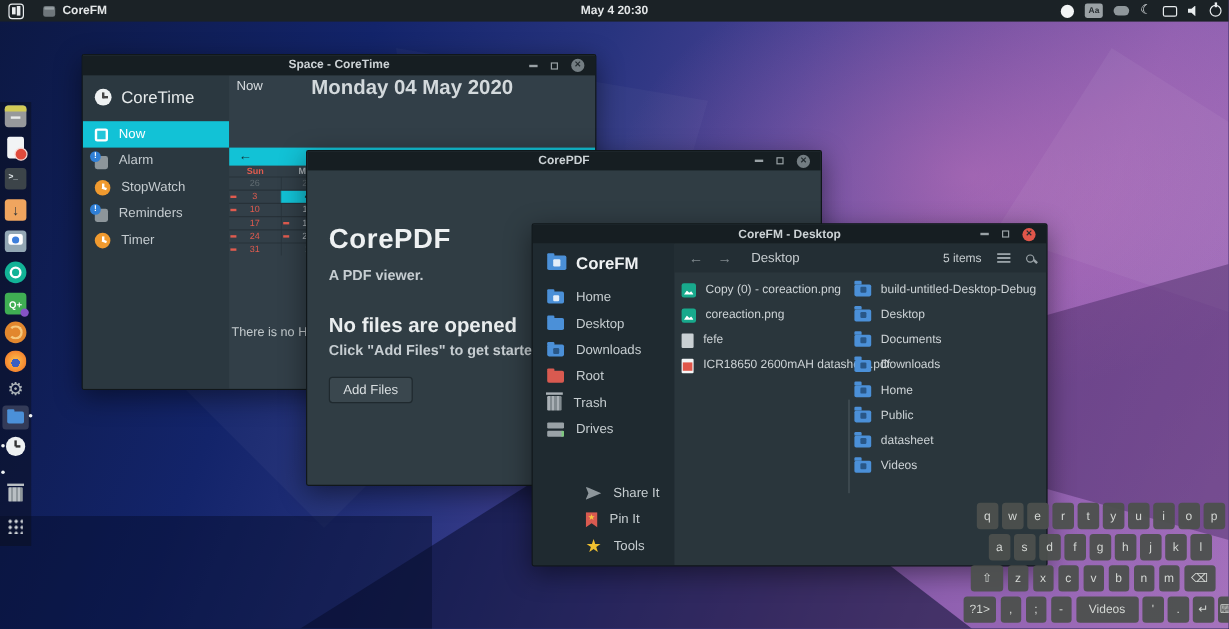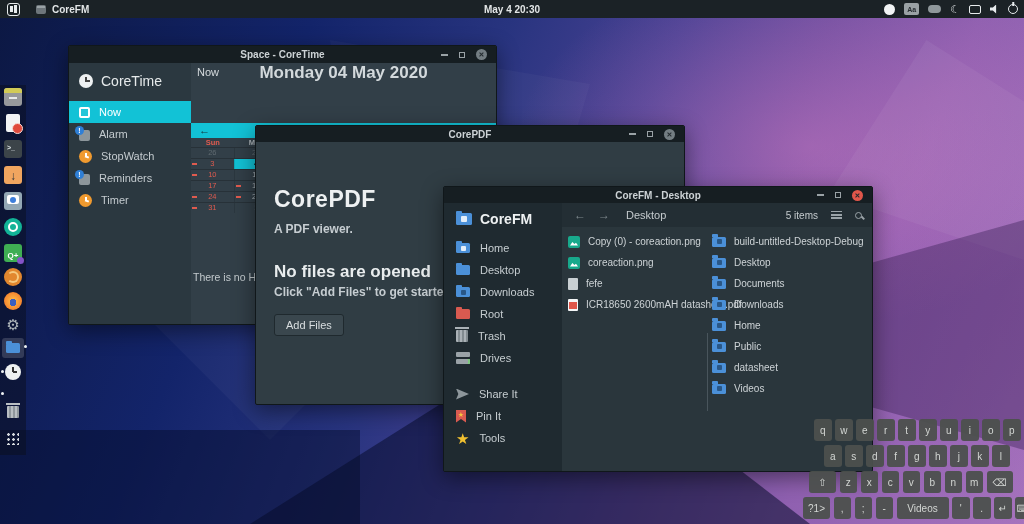--- a/index.html
+++ b/index.html
@@ -142,21 +142,21 @@
   .pdf-hint{margin-top:3px;font-size:12px;font-weight:bold;color:#c6cdd1;}
   .pdf-btn{margin-top:15px;display:inline-block;padding:4px 11px;background:#3a474e;border:1px solid #1f292e;
            border-radius:3px;font-size:11px;color:#d9dee0;}
 
   
   #corefm{left:443px;top:186px;width:430px;height:286px;background:#2a363c;z-index:30;}
   #corefm .tb{height:16px;}
   .fm-side{position:absolute;left:0;top:16px;bottom:0;width:118px;background:#1f2a30;}
   .fm-logo{display:flex;align-items:center;gap:8px;padding:8px 0 10px 12px;color:#eef1f2;font-size:14px;font-weight:bold;}
   .fm-item{height:22px;display:flex;align-items:center;gap:10px;padding-left:12px;font-size:11px;color:#c6cdd0;}
-  .fm-actions{position:absolute;left:0;bottom:22px;width:100%;}
+  .fm-actions{position:absolute;left:0;bottom:5px;width:100%;padding-left:32px;}
   .fold{width:14px;height:10px;background:#4b90d8;border-radius:1.5px;position:relative;flex:none;}
   .fold::before{content:"";position:absolute;top:-2.5px;left:0;width:6px;height:3px;background:#4b90d8;border-radius:1px 1px 0 0;}
   .fold.big{width:16px;height:12px;}
   .fold.red{background:#d95a50;}
   .fold.red::before{background:#d95a50;}
   .fold .emb{position:absolute;left:4.5px;top:2.5px;width:5px;height:5px;background:rgba(15,40,70,.55);border-radius:1px;}
   .fold .emb.light{background:rgba(255,255,255,.85);}
   .i-trash{width:12px;height:12px;border-radius:1px;flex:none;position:relative;
      background:repeating-linear-gradient(90deg,#aab1b6 0 2px,#828b90 2px 4px);}
   .i-trash::before{content:"";position:absolute;left:-1px;top:-3px;width:14px;height:2px;background:#aab1b6;}

